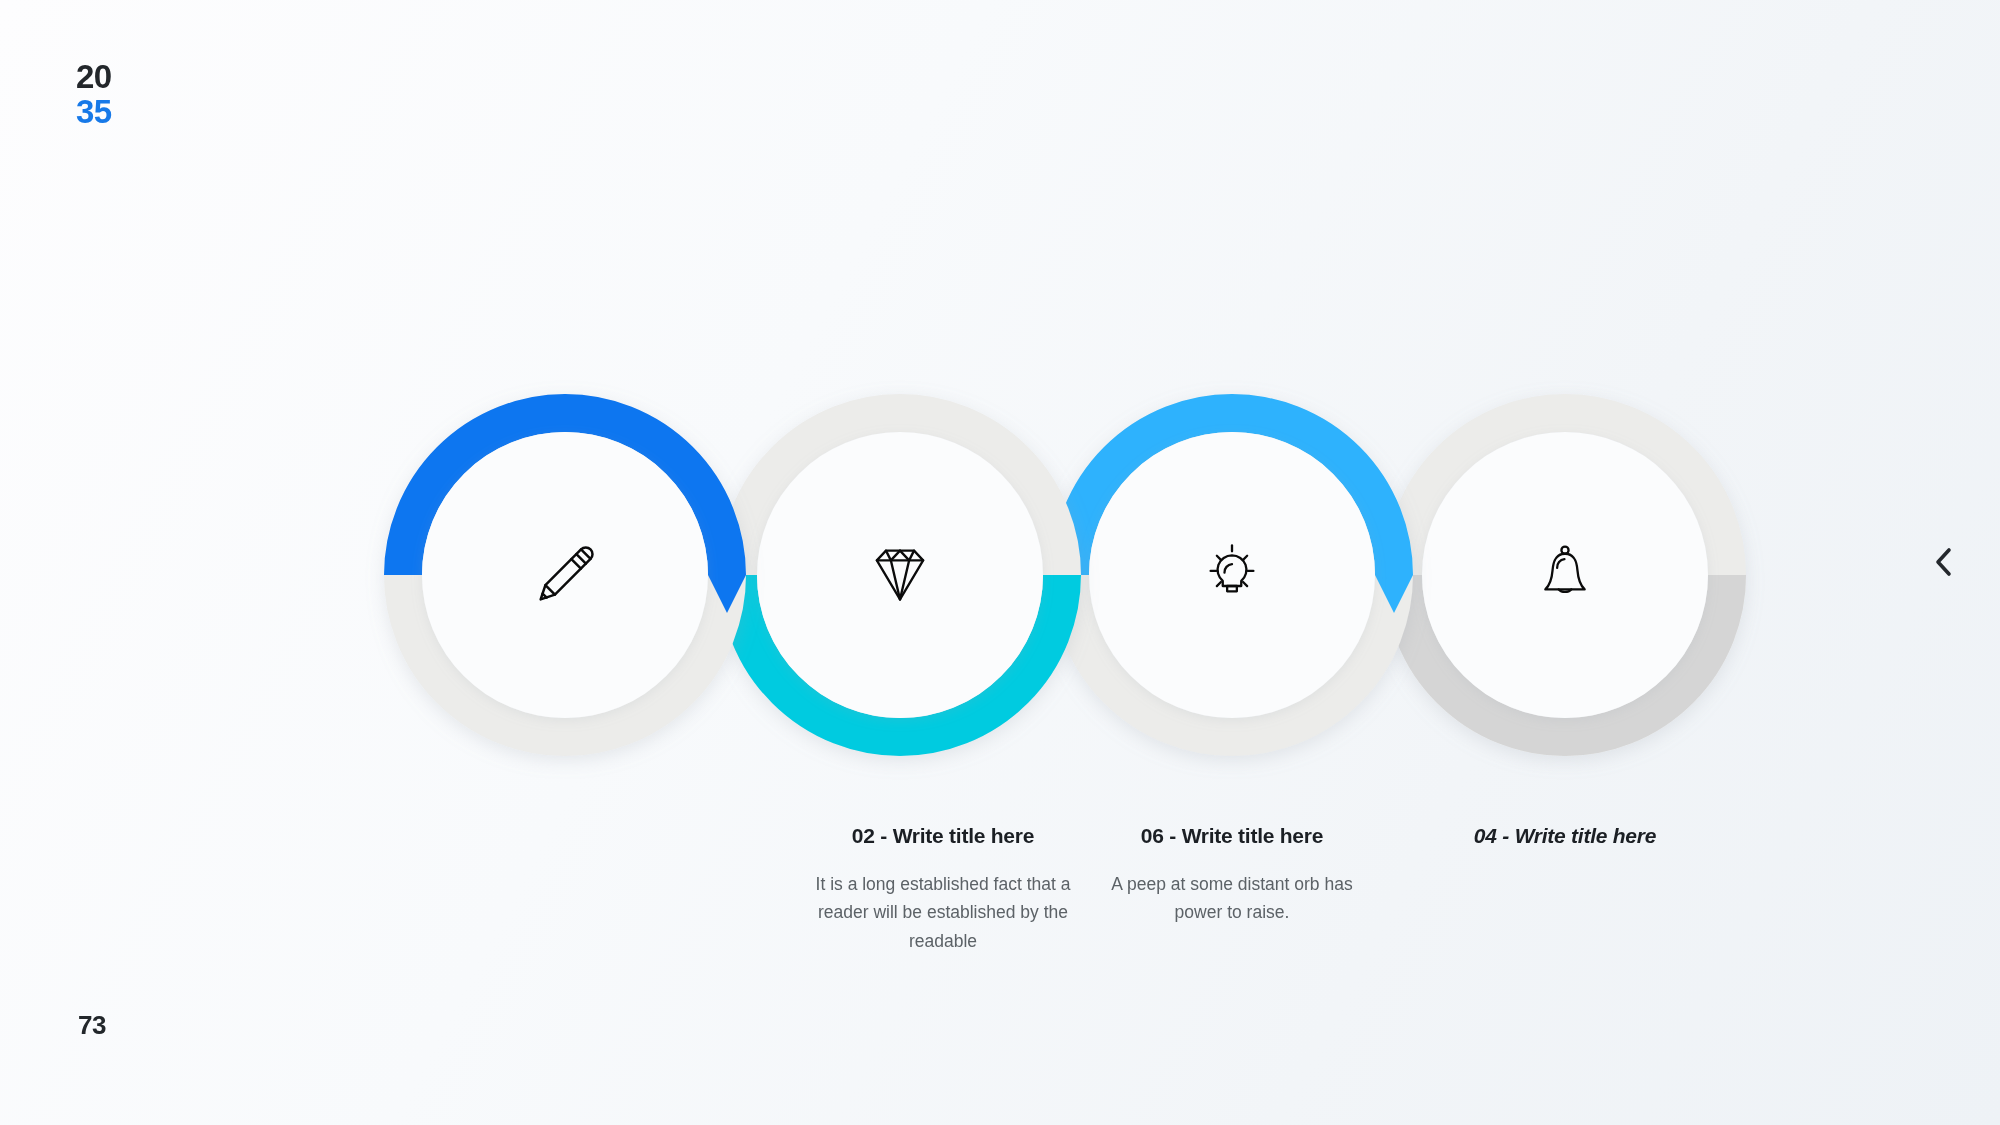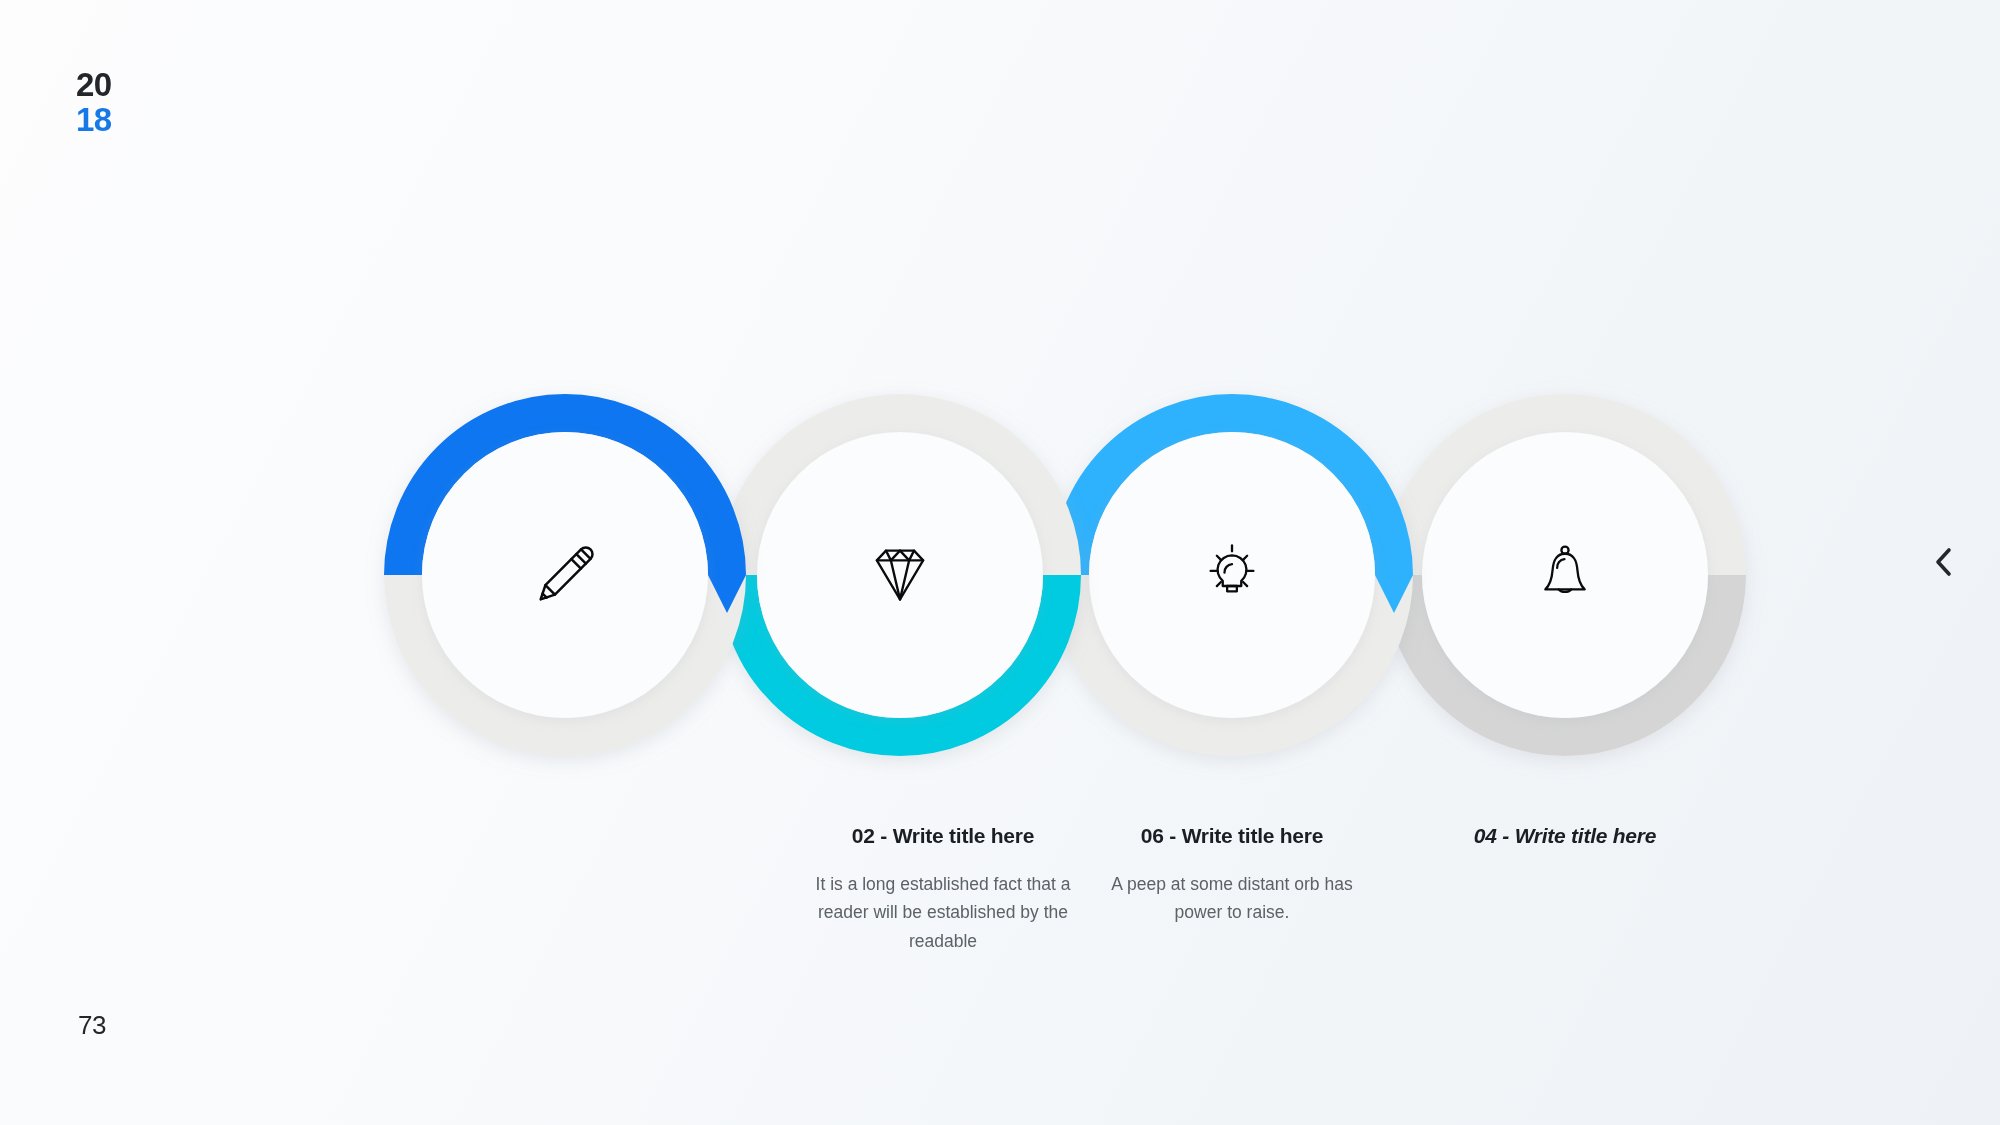--- a/index.html
+++ b/index.html
@@ -19,37 +19,37 @@
 
   .slide {
     position: absolute;
     inset: 0;
   }
 
   
   .year-block {
     position: absolute;
     left: 76px;
-    top: 68px;
+    top: 60px;
     line-height: 1.06;
     font-weight: 700;
     font-size: 33px;
     letter-spacing: -0.5px;
     user-select: none;
   }
   .year-top   { color: #23272b; display: block; }
   .year-bottom{ color: #1779e8; display: block; }
 
   
   .page-number {
     position: absolute;
     left: 78px;
     top: 1010px;
     font-size: 26px;
-    font-weight: 400;
+    font-weight: 700;
     color: #23272b;
     letter-spacing: -0.4px;
     user-select: none;
   }
 
   
   .nav-back {
     position: absolute;
     left: 1920px;
     top: 538px;
@@ -116,21 +116,21 @@
     margin: 0;
   }
 </style>
 </head>
 <body>
 
 <div class="slide">
 
   <div class="year-block">
     <span class="year-top">20</span>
-    <span class="year-bottom">18</span>
+    <span class="year-bottom">35</span>
   </div>
 
   <div class="chain">
     <svg viewBox="0 0 2000 1125" xmlns="http://www.w3.org/2000/svg" aria-hidden="true">
       <defs>
         <filter id="ringShadow" x="-30%" y="-30%" width="160%" height="160%">
           <feDropShadow dx="0" dy="5" stdDeviation="9" flood-color="#9aa3ad" flood-opacity="0.22"></feDropShadow>
         </filter>
         <filter id="innerShadow" x="-30%" y="-30%" width="160%" height="160%">
           <feDropShadow dx="0" dy="3" stdDeviation="6" flood-color="#9aa3ad" flood-opacity="0.16"></feDropShadow>

